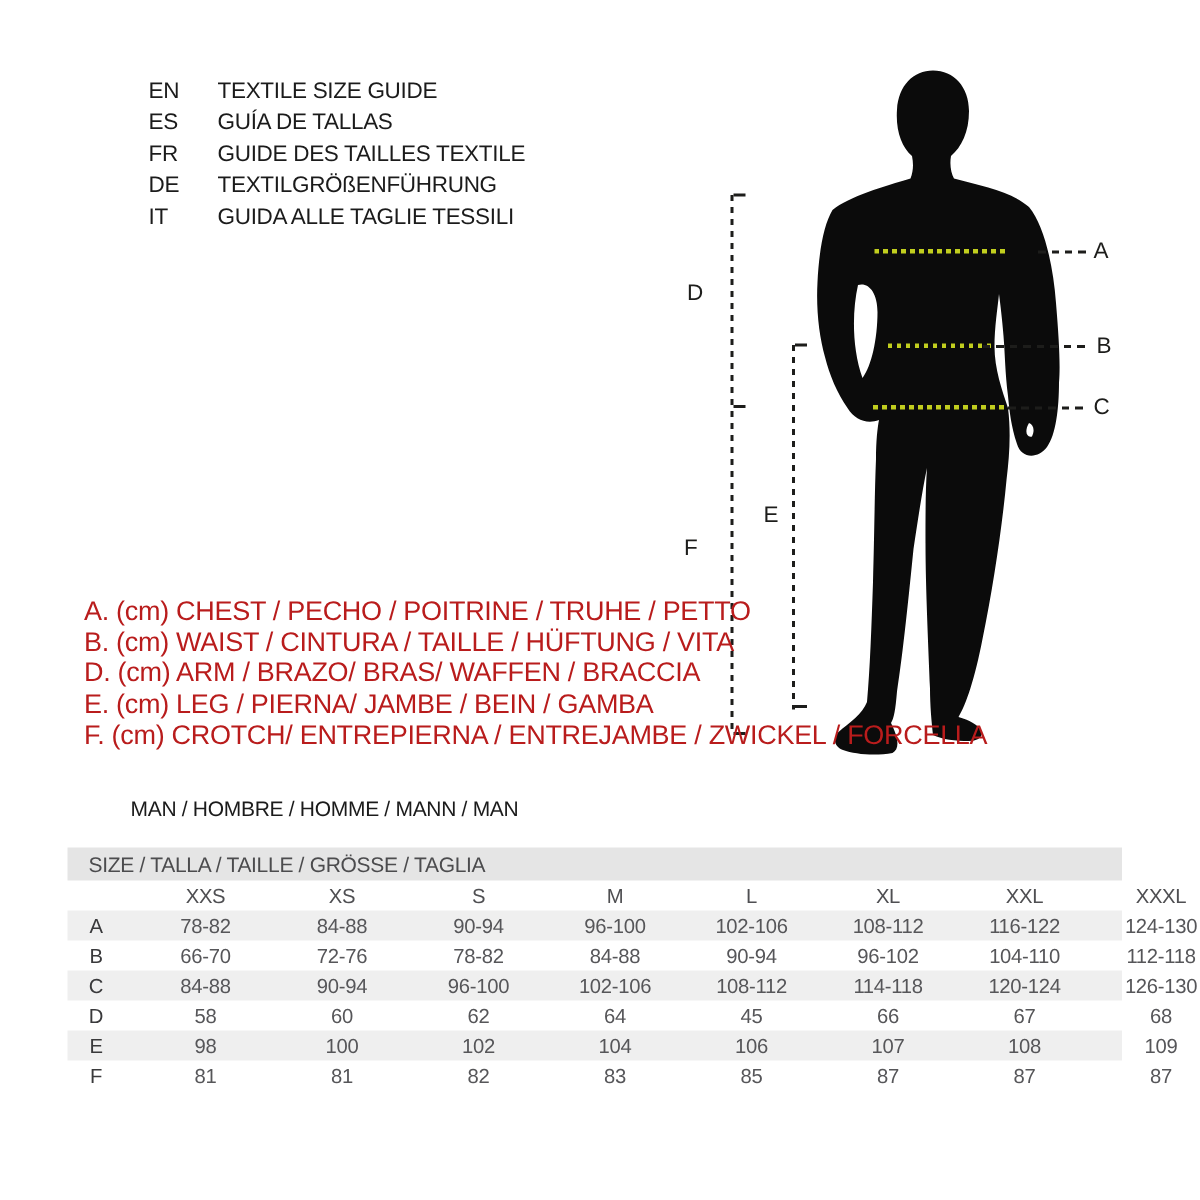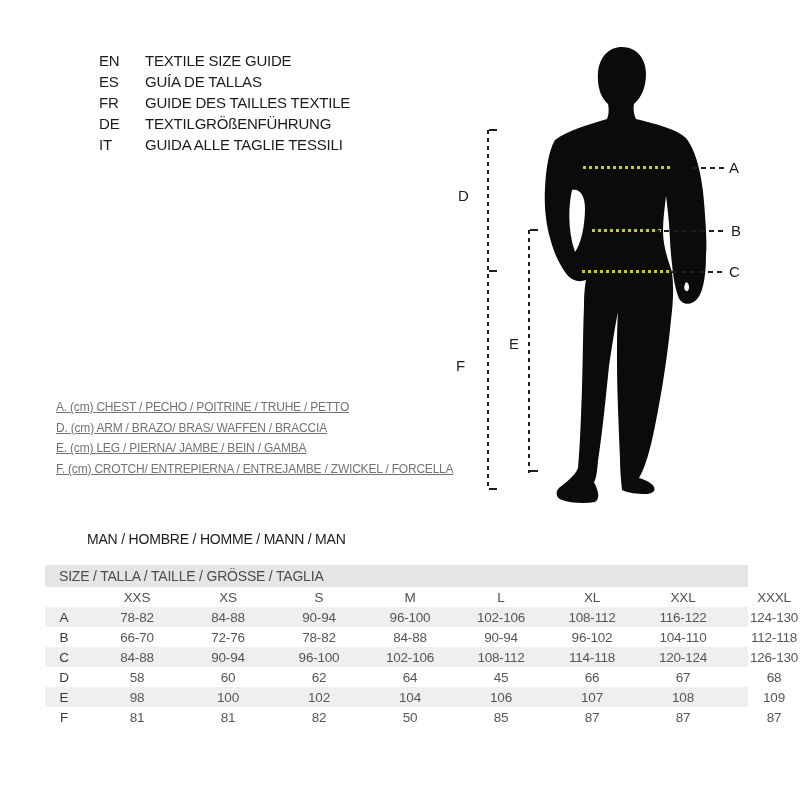--- a/index.html
+++ b/index.html
@@ -13,21 +13,21 @@
   .lang-code{width:46px;flex:0 0 46px;margin-left:39px;}
   
   .figure-svg{position:absolute;left:520px;top:40px;width:200px;height:465px;}
   .dotline{position:absolute;height:3px;background:repeating-linear-gradient(90deg,#c1ce1e 0 3px,transparent 3px 6px);}
   .dashline-h{position:absolute;height:2px;background:repeating-linear-gradient(90deg,#1d1d1b 0 5px,transparent 5px 9px);}
   .dashline-v{position:absolute;width:2px;background:repeating-linear-gradient(180deg,#1d1d1b 0 4px,transparent 4px 8px);}
   .tick{position:absolute;width:8px;height:2px;background:#1d1d1b;}
   .mlabel{position:absolute;font-size:15px;letter-spacing:-0.2px;color:#1d1d1b;}
   
   .legend{position:absolute;left:56px;top:397px;}
-  .legend-line{height:20.7px;line-height:20.7px;font-size:12px;letter-spacing:-0.2px;color:#737373;white-space:nowrap;text-decoration:underline;}
+  .legend-line{height:20.7px;line-height:20.7px;font-size:18px;letter-spacing:-0.2px;color:#b91c1c;white-space:nowrap;}
   .gender{position:absolute;left:57px;top:531px;font-size:14px;letter-spacing:-0.2px;color:#1b1b1b;margin-left:30px;}
   
   .size-table{position:absolute;left:45px;top:565px;width:703px;}
   .t-header{height:22px;line-height:22px;background:#e5e5e5;color:#4c4c4e;font-size:14px;letter-spacing:-0.2px;padding-left:14px;box-sizing:border-box;}
   .t-row{display:flex;height:20px;align-items:center;font-size:13.5px;letter-spacing:-0.2px;gap:17px;}
   .t-row.alt{background:#efefef;}
   .t-label{flex:0 0 38px;text-align:center;color:#39393b;}
   .t-cell{flex:0 0 74px;text-align:center;color:#565659;}
   .t-colheads .t-cell{color:#4f4f52;}
 </style>
@@ -126,20 +126,21 @@
   <div class="mlabel" style="left:458px;top:187px;">D</div>
   <div class="mlabel" style="left:456px;top:357px;">F</div>
 
   <div class="dashline-v" style="left:528px;top:230px;height:243px;"></div>
   <div class="tick" style="left:530px;top:229px;"></div>
   <div class="tick" style="left:530px;top:470px;"></div>
   <div class="mlabel" style="left:509px;top:335px;">E</div>
 
   <div class="legend">
       <div class="legend-line">A. (cm) CHEST / PECHO / POITRINE / TRUHE / PETTO</div>
+      <div class="legend-line">B. (cm) WAIST / CINTURA / TAILLE / HÜFTUNG / VITA</div>
       <div class="legend-line">D. (cm) ARM / BRAZO/ BRAS/ WAFFEN / BRACCIA</div>
       <div class="legend-line">E. (cm) LEG / PIERNA/ JAMBE / BEIN / GAMBA</div>
       <div class="legend-line">F. (cm) CROTCH/ ENTREPIERNA / ENTREJAMBE / ZWICKEL / FORCELLA</div>
     </div>
 
   <div class="gender">MAN / HOMBRE / HOMME / MANN / MAN</div>
 
   <div class="size-table">
     <div class="t-header">SIZE / TALLA / TAILLE / GRÖSSE / TAGLIA</div>
     <div class="t-row t-colheads">
@@ -207,21 +208,21 @@
           <span class="t-cell">106</span>
           <span class="t-cell">107</span>
           <span class="t-cell">108</span>
           <span class="t-cell">109</span>
         </div>
         <div class="t-row">
           <span class="t-label">F</span>
           <span class="t-cell">81</span>
           <span class="t-cell">81</span>
           <span class="t-cell">82</span>
-          <span class="t-cell">50</span>
+          <span class="t-cell">83</span>
           <span class="t-cell">85</span>
           <span class="t-cell">87</span>
           <span class="t-cell">87</span>
           <span class="t-cell">87</span>
         </div>
       </div>
   </div>
 
 </div>
 

